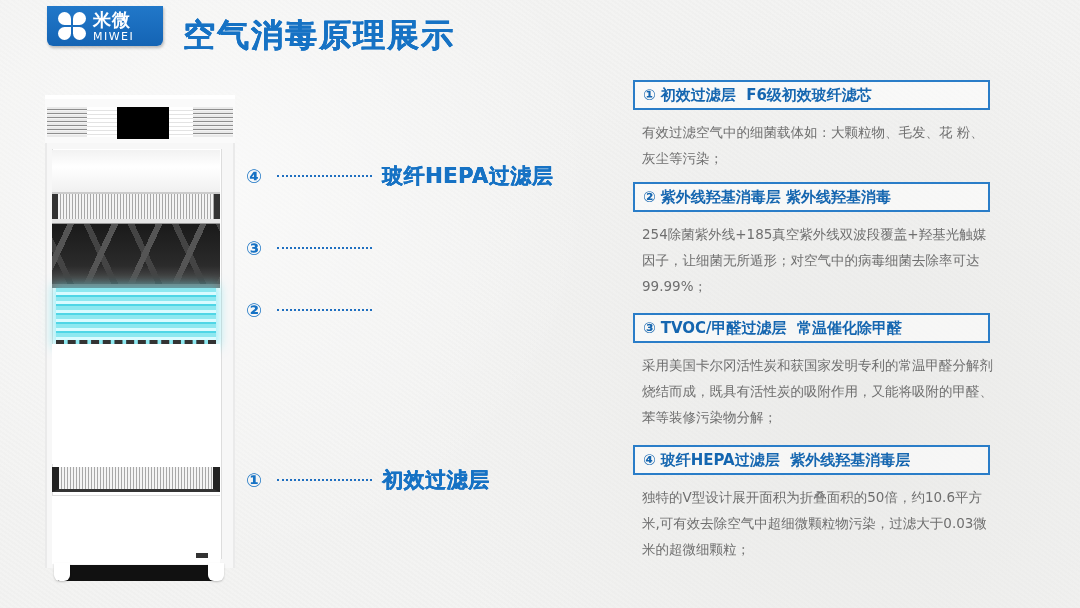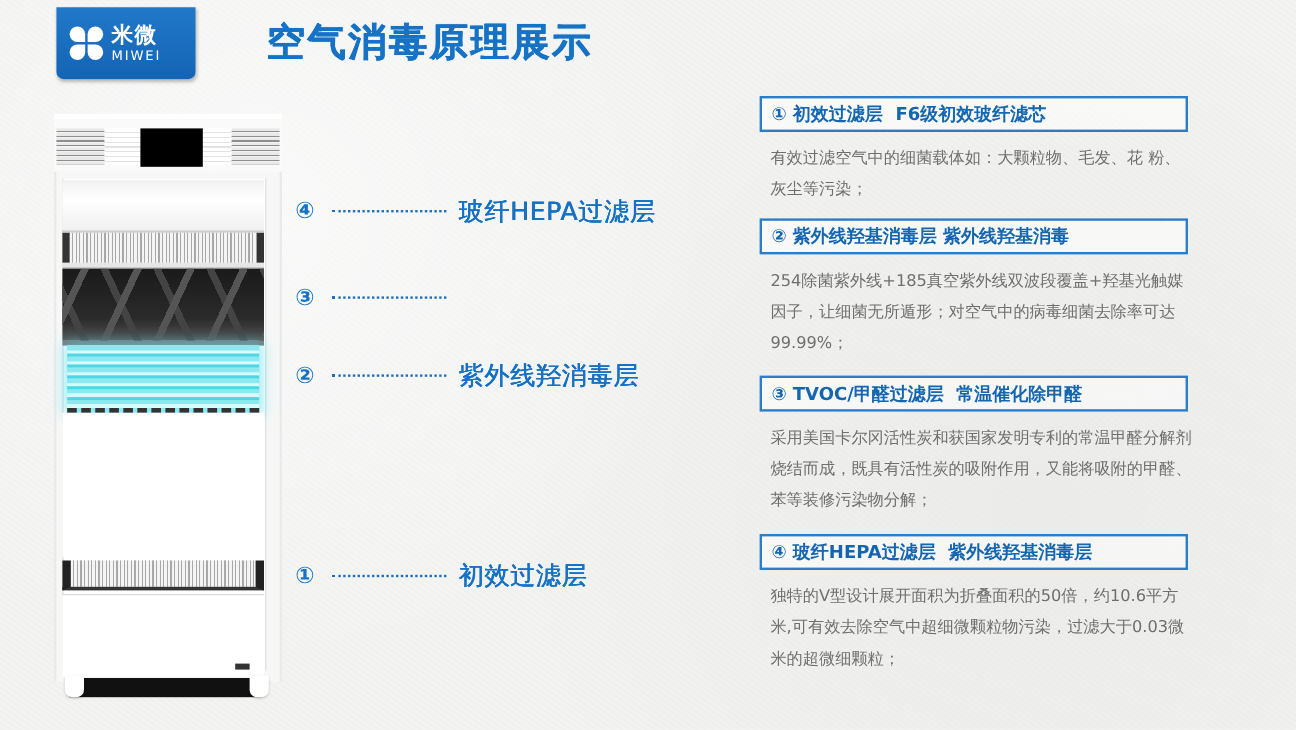--- a/index.html
+++ b/index.html
@@ -6,21 +6,21 @@
   body {
     width: 1080px; height: 608px; overflow: hidden; position: relative;
     background: #f3f3f2;
     background-image:
       radial-gradient(circle at 20% 30%, rgba(255,255,255,0.6) 0, rgba(255,255,255,0) 40%),
       radial-gradient(circle at 80% 70%, rgba(230,230,228,0.6) 0, rgba(230,230,228,0) 45%),
       repeating-linear-gradient(35deg, rgba(0,0,0,0.012) 0 2px, rgba(255,255,255,0.02) 2px 4px);
     font-family: "DejaVu Sans", "Liberation Sans", sans-serif;
   }
   .logo {
-    position: absolute; left: 47px; top: 6px; width: 116px; height: 60px;
+    position: absolute; left: 47px; top: 6px; width: 116px; height: 40px;
     background: linear-gradient(180deg, #2178c9 0%, #1464b4 100%);
     border-radius: 0 0 6px 6px;
     box-shadow: 1px 2px 3px rgba(0,0,0,0.25);
     display: flex; align-items: center; padding-left: 10px; box-sizing: border-box;
   }
   .logo-mark { width: 30px; height: 30px; position: relative; }
   .logo-mark span {
     position: absolute; width: 13px; height: 13px; background: #fff;
   }
   .logo-mark .p1 { left: 1px; top: 1px; border-radius: 50% 50% 0 50%; }
@@ -28,21 +28,20 @@
   .logo-mark .p3 { left: 1px; bottom: 1px; border-radius: 50% 0 50% 50%; }
   .logo-mark .p4 { right: 1px; bottom: 1px; border-radius: 0 50% 50% 50%; }
   .logo-text { margin-left: 6px; color: #fff; line-height: 1; }
   .logo-cn { font-size: 18px; font-weight: bold; letter-spacing: 1px; }
   .logo-en { font-size: 11px; font-weight: normal; letter-spacing: 1.5px; margin-top: 2px; }
 
   .page-title {
     position: absolute; left: 183px; top: 14px;
     font-size: 32px; font-weight: bold; color: #1672c4; letter-spacing: 2px;
     text-shadow: 0 0 0.6px #1672c4, 0.4px 0 0 #1672c4;
-    margin-left: 39px;
   }
 
   
   .machine { position: absolute; left: 40px; top: 95px; width: 200px; height: 490px; }
   .m-top {
     position: absolute; left: 5px; top: 0; width: 190px; height: 48px; background: #fafafa;
     border-top: 4px solid #fff; box-sizing: border-box;
   }
   .m-top .vent {
     position: absolute; top: 8px; width: 40px; height: 30px;
@@ -110,21 +109,21 @@
 
   
   .callout { position: absolute; left: 243px; display: flex; align-items: center; }
   .callout .num {
     width: 22px; font-size: 19px; font-weight: bold; color: #1672c4; text-align: center;
   }
   .callout .dots {
     width: 95px; height: 0; border-top: 2px dotted #1f6fc0; margin-left: 12px; margin-right: 10px;
   }
   .callout .label {
-    font-size: 21px; font-weight: normal; color: #1672c4; letter-spacing: 0.5px;
+    font-size: 21px; font-weight: bold; color: #1672c4; letter-spacing: 0.5px;
     text-shadow: 0 0 0.5px #1672c4, 0.4px 0 0 #1672c4;
   }
 
   
   .section { position: absolute; left: 633px; width: 360px; }
   .section .head {
     width: 357px; height: 30px; box-sizing: border-box;
     border: 2px solid #2a7dc8; background: rgba(255,255,255,0.55);
     display: flex; align-items: center; padding-left: 8px;
     font-size: 15px; font-weight: bold; color: #1566b0; white-space: nowrap;
@@ -183,21 +182,20 @@
   <span class="dots"></span>
   <span class="label">玻纤HEPA过滤层</span>
 </div>
 <div class="callout" style="top:237px;">
   <span class="num">③</span>
   <span class="dots"></span>
 </div>
 <div class="callout" style="top:299px;">
   <span class="num">②</span>
   <span class="dots"></span>
-  <span class="label">紫外线羟消毒层</span>
 </div>
 <div class="callout" style="top:466px;">
   <span class="num">①</span>
   <span class="dots"></span>
   <span class="label">初效过滤层</span>
 </div>
 
 <div class="section" style="top:80px;">
   <div class="head">
     <span class="hn">①</span>

